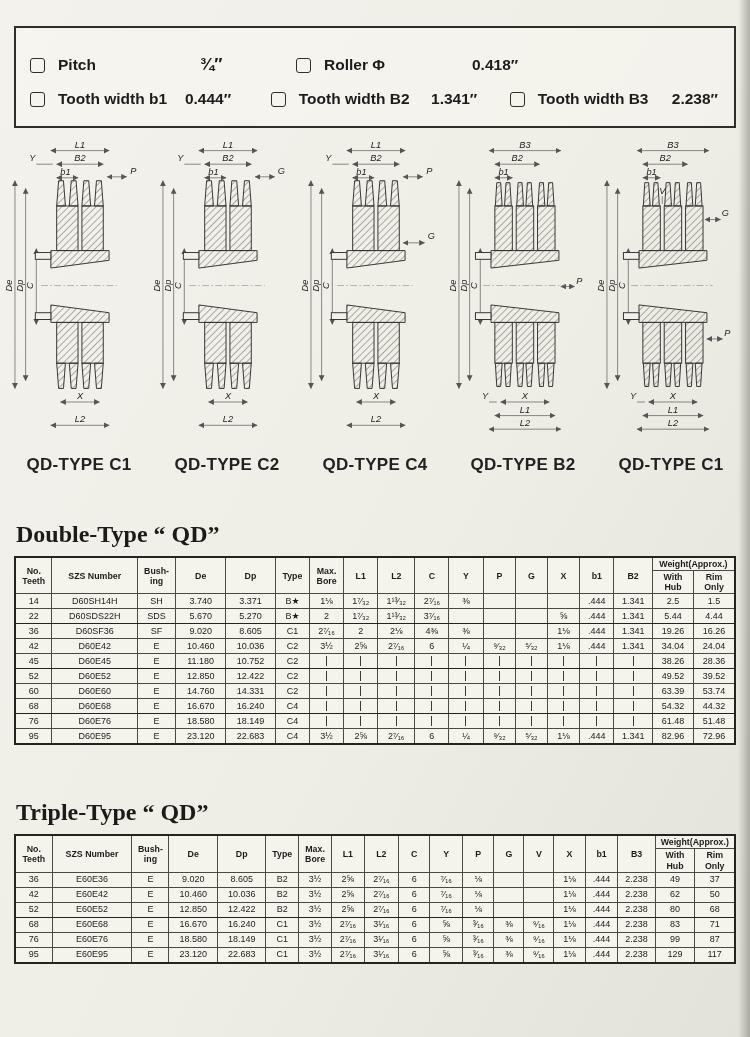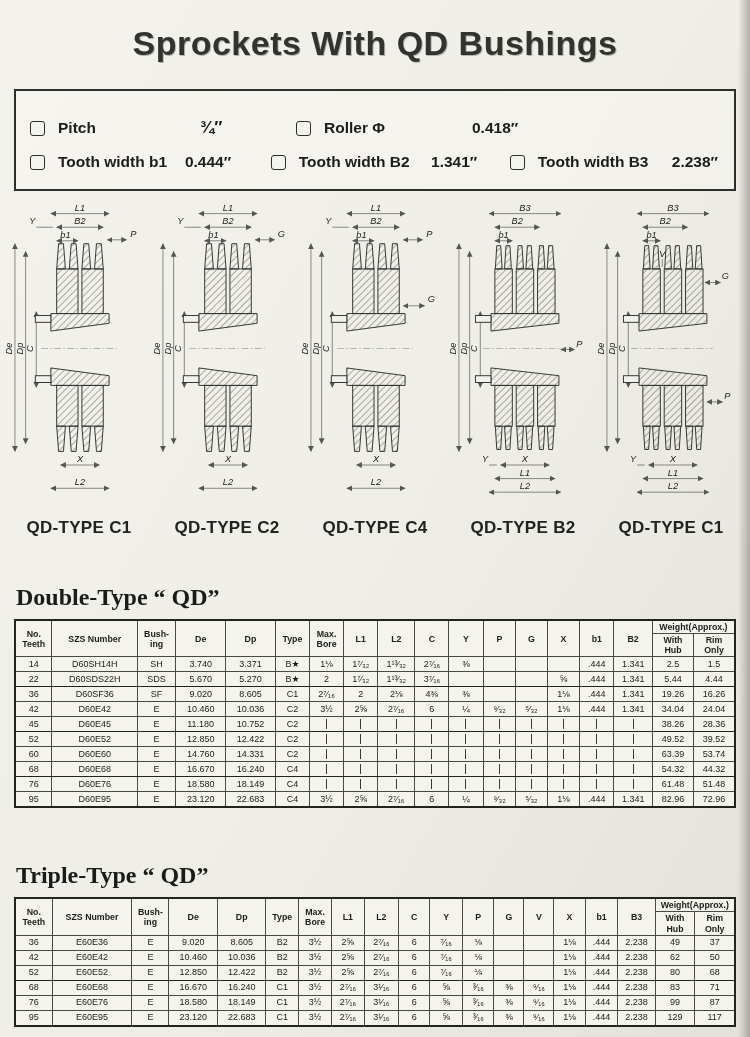--- a/index.html
+++ b/index.html
@@ -57,21 +57,20 @@
       <line x1="0" y1="0" x2="0" y2="5" stroke="#6a6a64" stroke-width="1.1"></line>
     </pattern>
     <marker id="ah" viewBox="0 0 6 6" refX="5.5" refY="3" markerWidth="6" markerHeight="6" orient="auto-start-reverse" markerUnits="userSpaceOnUse">
       <path d="M0,0L6,3L0,6z" fill="#555"></path>
     </marker>
   </defs>
 </svg>
 
 <div class="page">
 
-  <h1 class="title">Sprockets With QD Bushings</h1>
 
   <div class="spec-box">
     <div class="spec-row">
       <span class="cb"></span>
       <span class="spec-label w142">Pitch</span>
       <span class="spec-val pitch-val w96">¾″</span>
       <span class="cb"></span>
       <span class="spec-label w148">Roller Φ</span>
       <span class="spec-val">0.418″</span>
     </div>

